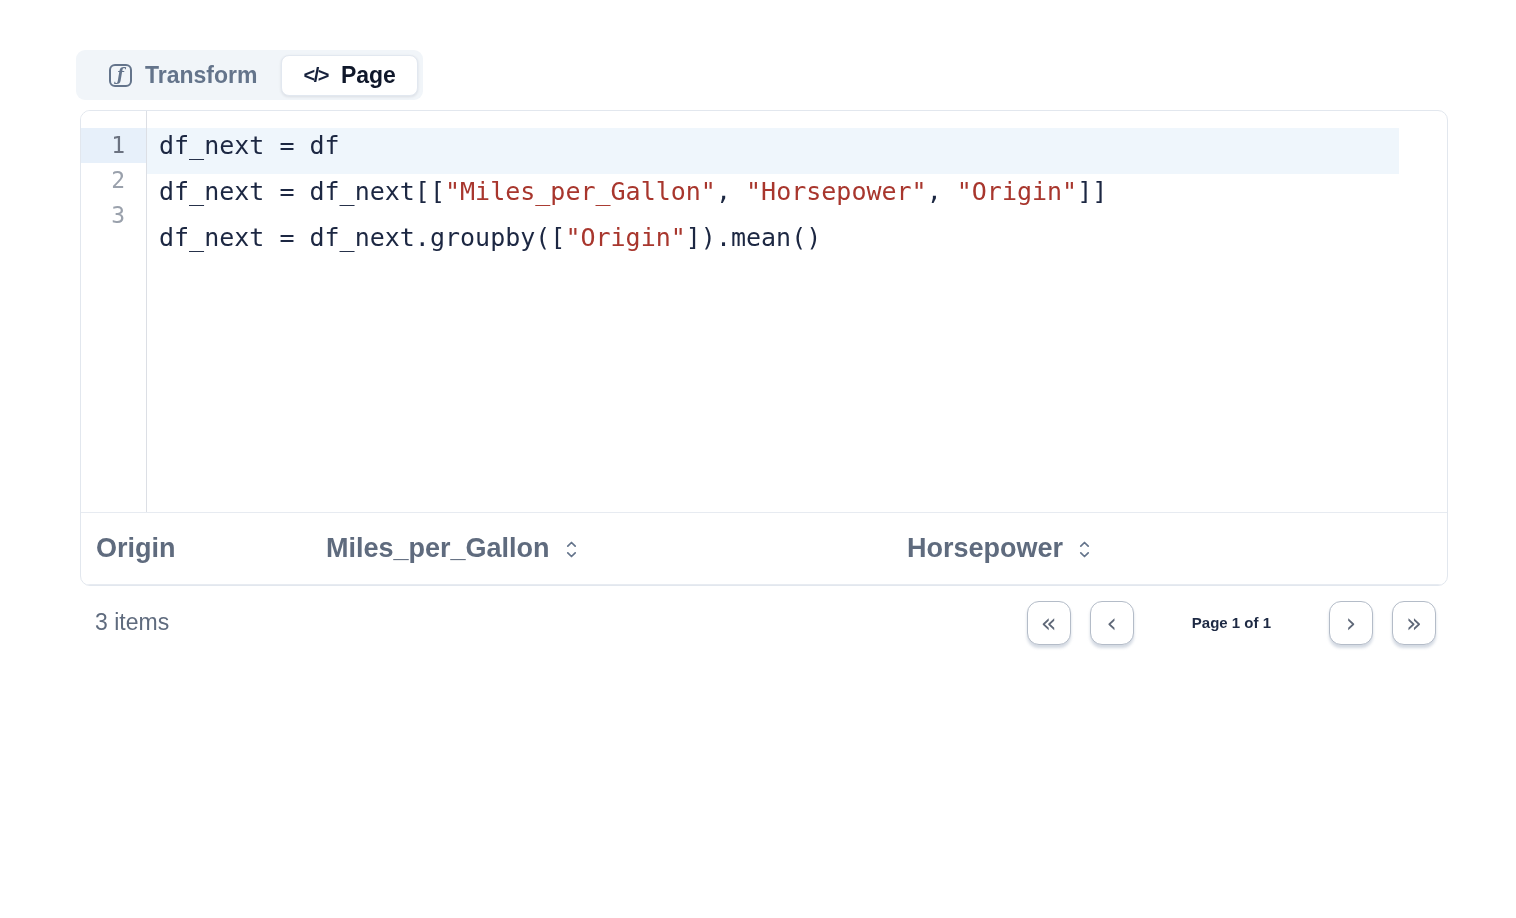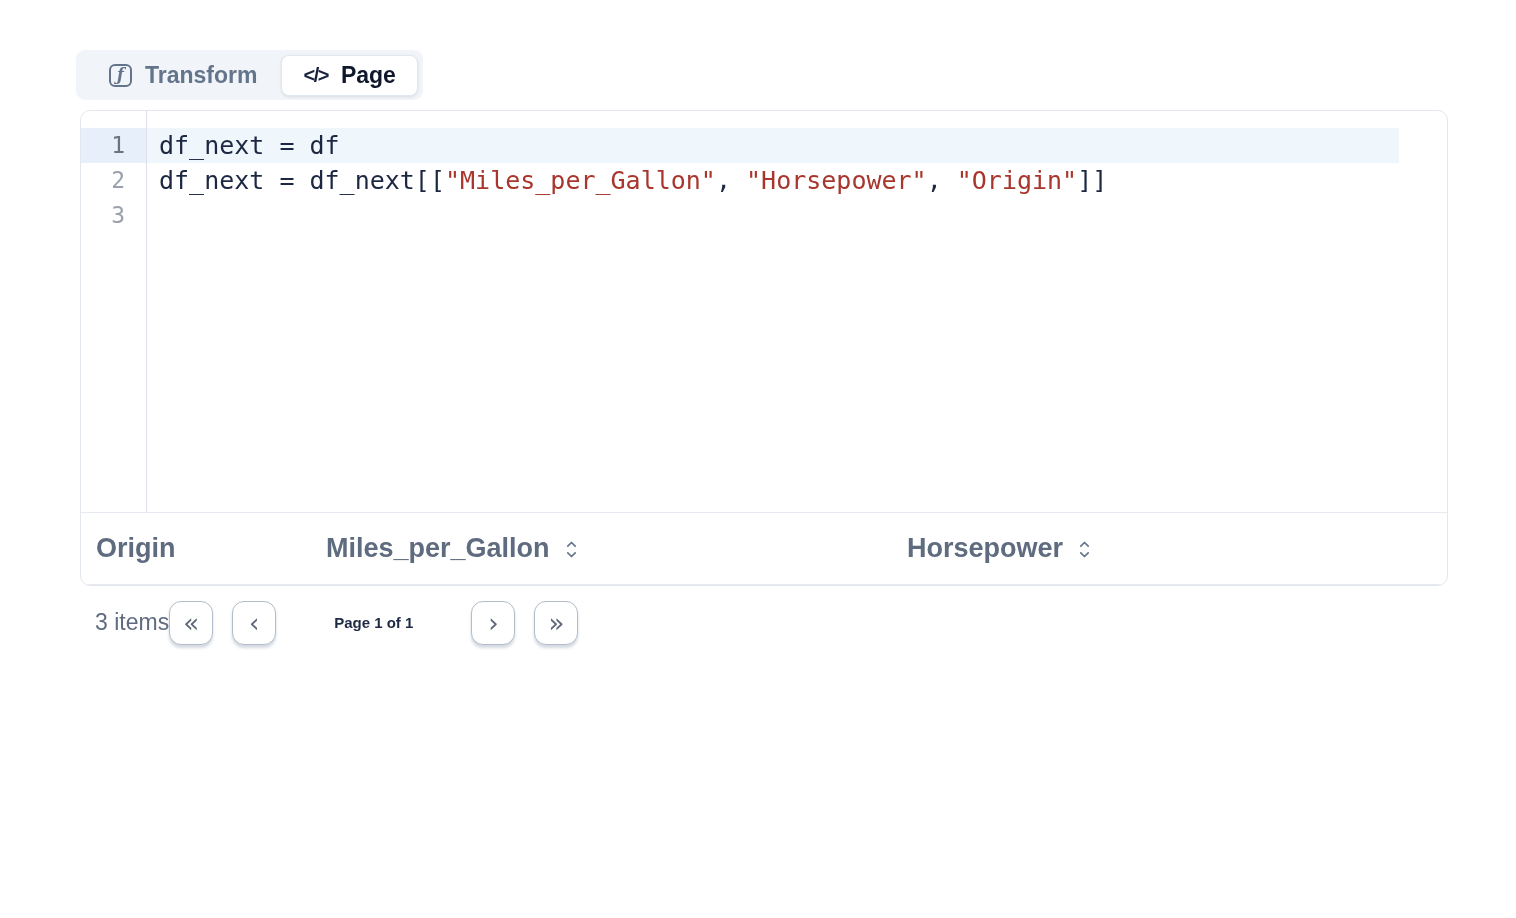--- a/index.html
+++ b/index.html
@@ -60,21 +60,21 @@
   .gutter{
     width:66px;border-right:1px solid #dcdfe5;padding-top:17px;background:#fff;
   }
   .gutter-num{
     height:35px;line-height:35px;text-align:right;padding-right:21px;
     font-size:23px;color:#9aa1ac;
   }
   .gutter-num.active{background:var(--active-gutter-bg);color:#6b7280;}
   .code-area{flex:1;padding-top:17px;overflow:hidden;}
   .code-line{
-    height:35px;line-height:35px;padding-left:12px;white-space:pre;
+    height:46px;line-height:35px;padding-left:12px;white-space:pre;
     font-size:25px;color:var(--code-text);
   }
   .code-line.active{background:var(--active-line-bg);width:calc(100% - 48px);}
   .seg-string{color:var(--string-token);}
 
   
   table{width:100%;border-collapse:collapse;table-layout:fixed;}
   thead th{
     height:71px;text-align:left;padding:0 0 0 15px;
     font-size:27px;font-weight:700;color:var(--header-text);
@@ -85,21 +85,21 @@
   tbody td{
     height:67px;padding:0 0 0 15px;
     font-size:24px;color:var(--body-text);
     border-bottom:1px solid var(--divider);
   }
   tbody tr:last-child td{border-bottom:none;}
   tbody td.first{font-weight:700;color:#0f172a;}
 
   
   .footer{
-    width:1368px;display:flex;justify-content:flex-start;align-items:center;
+    width:1368px;display:flex;justify-content:space-between;align-items:center;
     padding:15px 12px 0 15px;
   }
   .items-count{font-size:23px;color:var(--header-text);}
   .pager{display:flex;align-items:center;gap:19px;}
   .pbtn{
     width:44px;height:44px;border-radius:12px;
     border:1.5px solid #b4bcc8;background:#fff;cursor:pointer;
     color:#5f6878;font-size:26px;line-height:1;
     display:inline-flex;align-items:center;justify-content:center;
     box-shadow:0 3px 3px rgba(148,163,184,.40);
@@ -127,20 +127,21 @@
 
     <div class="editor">
       <div class="gutter">
           <div class="gutter-num active">1</div>
           <div class="gutter-num">2</div>
           <div class="gutter-num">3</div>
         </div>
       <div class="code-area">
           <div class="code-line active"><span class="seg-plain">df_next = df</span></div>
           <div class="code-line"><span class="seg-plain">df_next = df_next[[</span><span class="seg-string">"Miles_per_Gallon"</span><span class="seg-plain">, </span><span class="seg-string">"Horsepower"</span><span class="seg-plain">, </span><span class="seg-string">"Origin"</span><span class="seg-plain">]]</span></div>
+          <div class="code-line"><span class="seg-plain">df_next = df_next.groupby([</span><span class="seg-string">"Origin"</span><span class="seg-plain">]).mean()</span></div>
         </div>
     </div>
 
     <table>
       <colgroup>
         <col style="width:230px">
           <col style="width:581px">
           <col>
       </colgroup>
       <thead>

